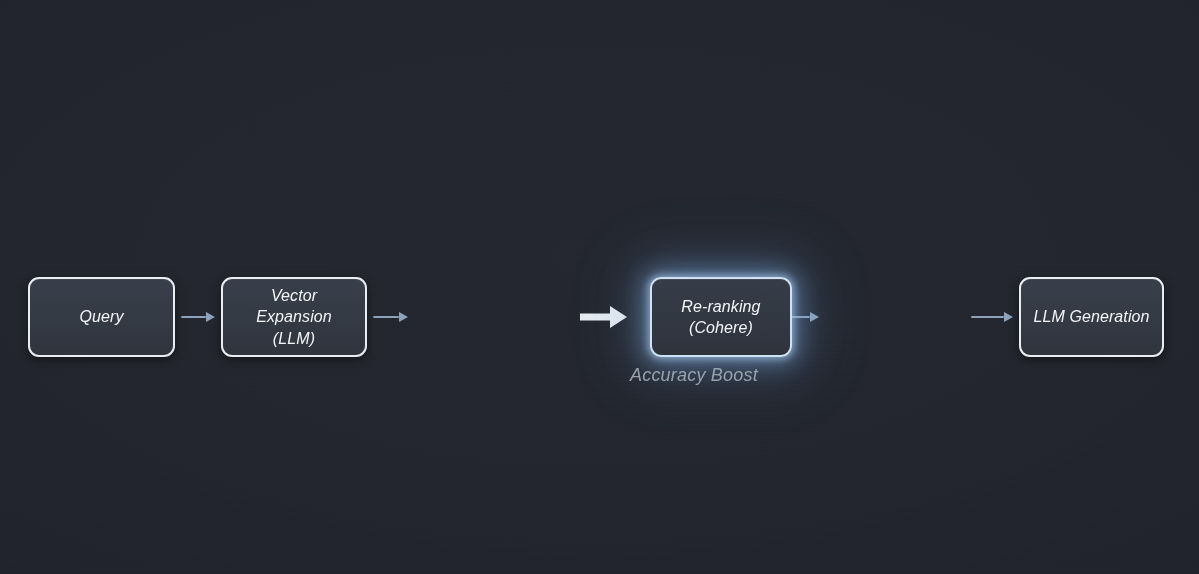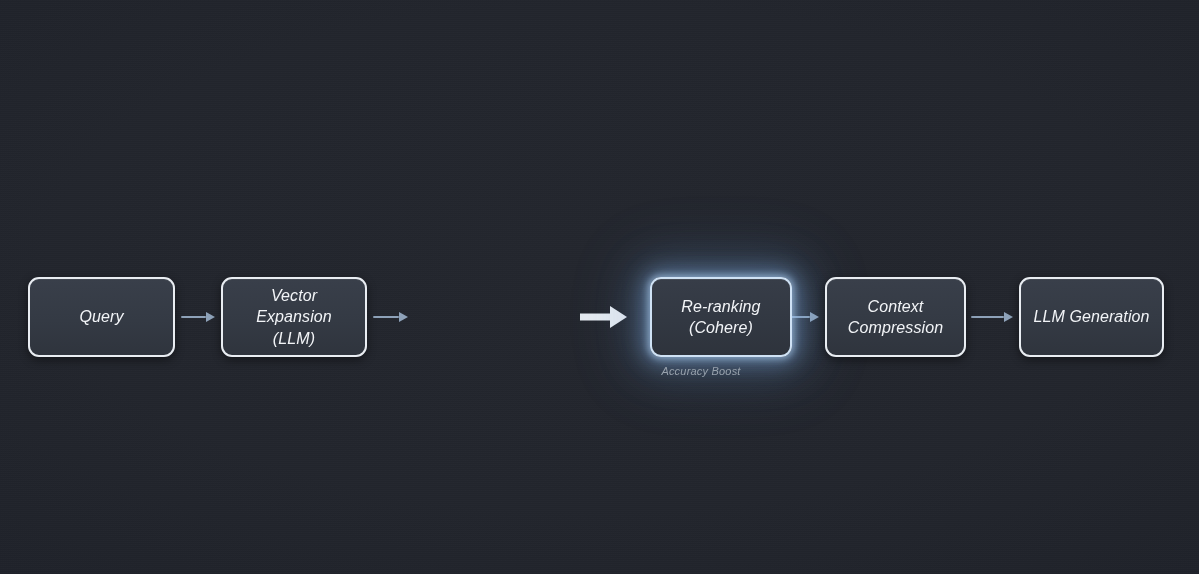--- a/index.html
+++ b/index.html
@@ -68,23 +68,22 @@
     box-shadow:
       0 0 7px 2px rgba(173,205,240,0.60),
       0 0 20px 7px rgba(140,185,235,0.38),
       0 0 40px 16px rgba(120,170,225,0.20),
       0 0 64px 26px rgba(110,160,215,0.10),
       inset 0 1px 0 rgba(255,255,255,0.08);
   }
 
   .node-caption {
     position: absolute;
-    text-align: center;
     color: #98a2ad;
-    font-size: 11px;
+    font-size: 18px;
     letter-spacing: 0.2px;
   }
 
   .edge {
     position: absolute;
     height: 0;
   }
   .edge .shaft {
     position: absolute;
     left: 0;
@@ -139,17 +138,15 @@
       <div class="edge" style="left: 971px; top: 317px; width: 42px;">
         <div class="shaft" style="width: 33px;"></div>
         <div class="head" style="left: 33px;"></div>
       </div>
       <div class="node" style="left: 28px; top: 277px; width: 147px; height: 80px;">Query</div>
       <div class="node" style="left: 221px; top: 277px; width: 146px; height: 80px;">Vector Expansion
 (LLM)</div>
       <div class="node highlight" style="left: 630px; top: 277px; width: 142px; height: 80px; margin-left: 20px;">Re-ranking
 (Cohere)</div>
       <div class="node-caption" style="left: 630px; top: 365px; width: 142px;">Accuracy Boost</div>
-      <div class="node" style="left: 825px; top: 277px; width: 141px; height: 80px;">Context
-Compression</div>
       <div class="node" style="left: 1019px; top: 277px; width: 145px; height: 80px;">LLM Generation</div>
     </div>
 </div>
 
 </body></html>

